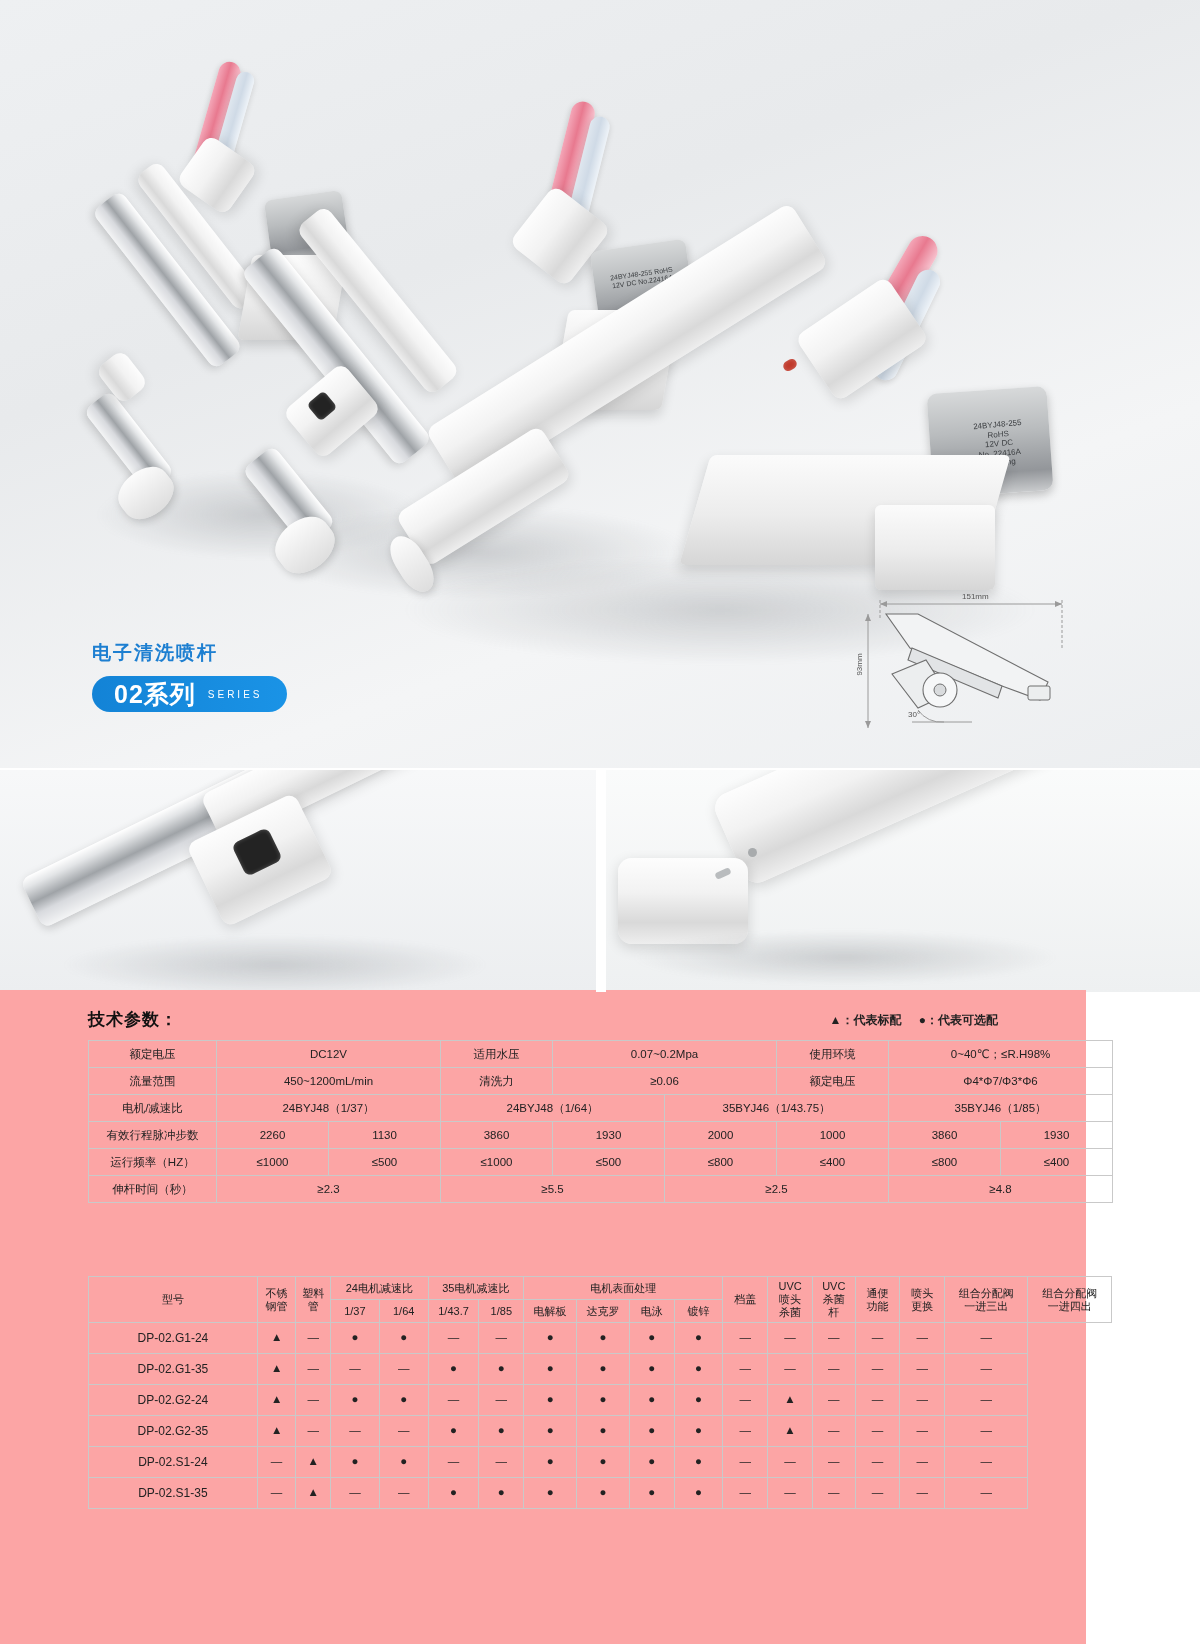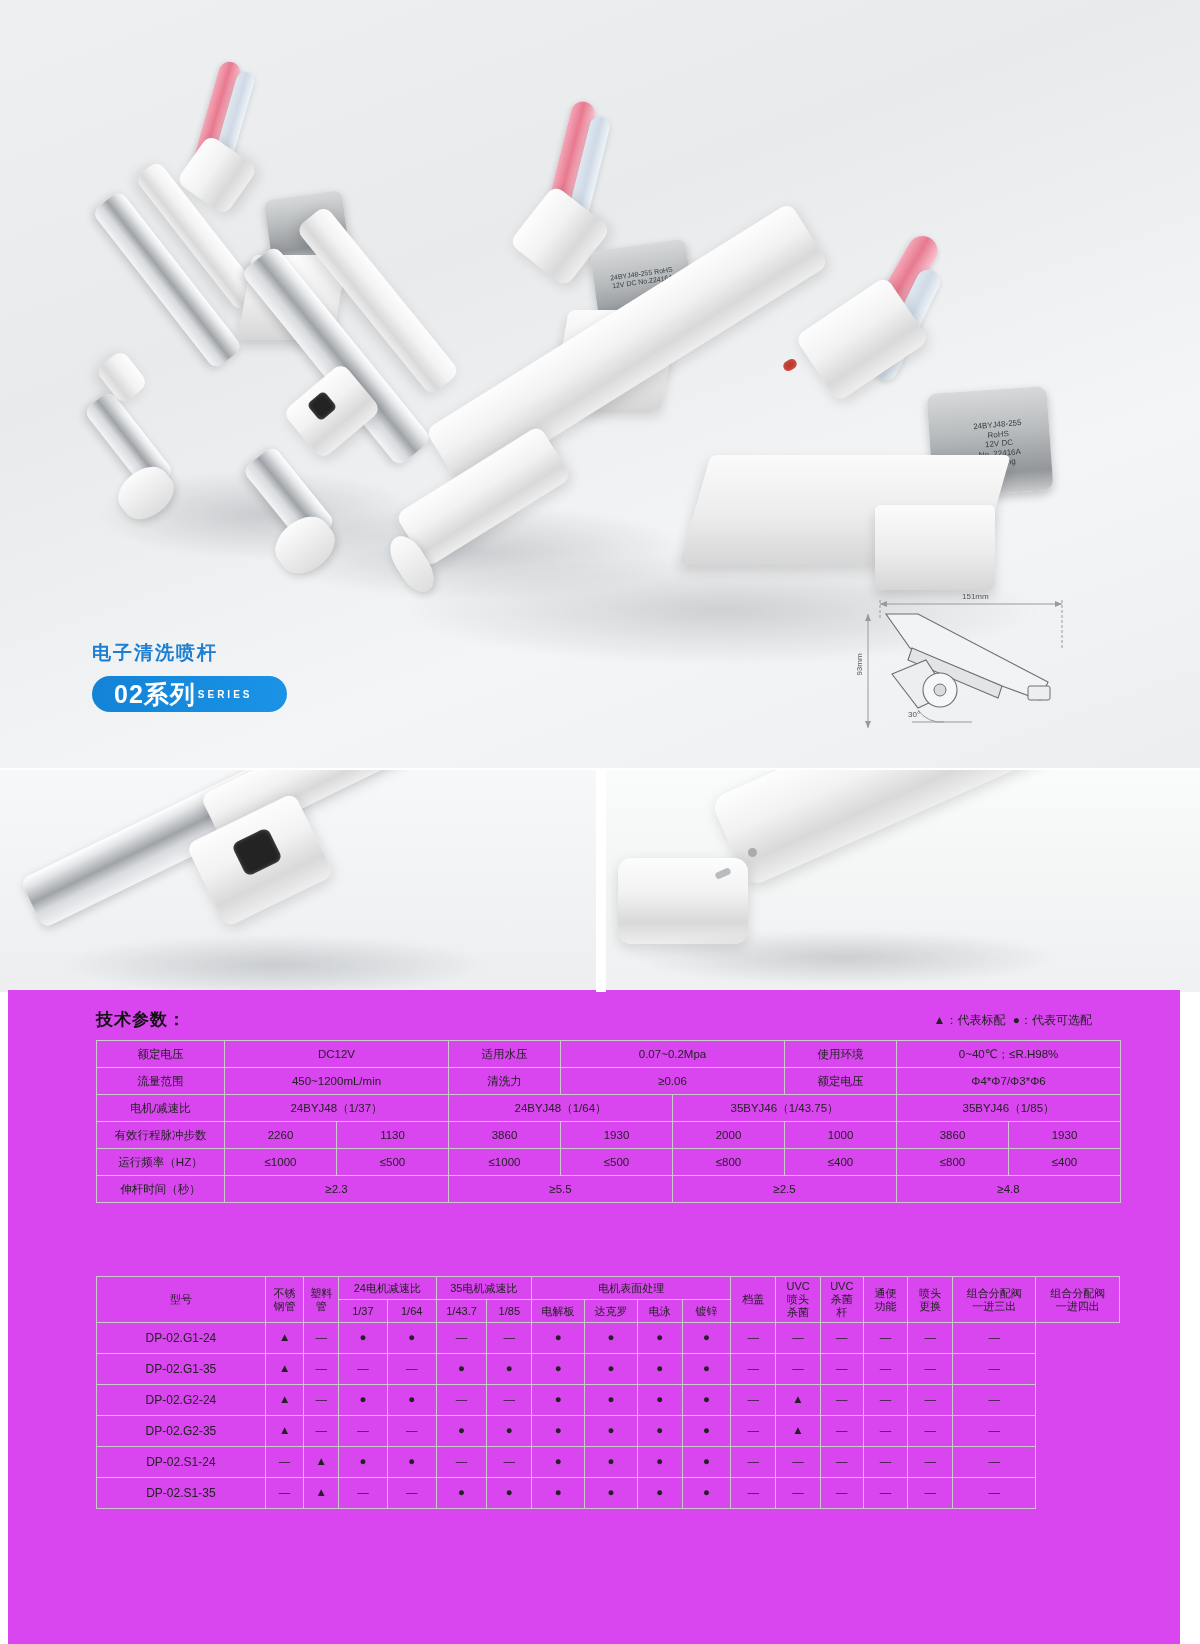--- a/index.html
+++ b/index.html
@@ -89,21 +89,21 @@
     font-size:19px;font-weight:bold;color:#1d7fd1;letter-spacing:2px;
   }
   .series-badge{
     margin-top:10px;
     width:195px;height:36px;border-radius:18px;
     background:linear-gradient(90deg,#1383d6 0%,#1a93e6 100%);
     color:#fff;display:flex;align-items:center;
     padding-left:22px;box-sizing:border-box;
   }
   .series-badge .big{font-size:25px;font-weight:bold;letter-spacing:1px;}
-  .series-badge .small{font-size:10px;letter-spacing:3px;margin-left:2px;font-weight:bold;}
+  .series-badge .small{font-size:10px;letter-spacing:3px;margin-left:12px;font-weight:normal;}
 
   
   .dimbox{position:absolute;left:852px;top:590px;width:220px;height:165px;}
   .dim-svg{width:220px;height:165px;}
   .dim-label{position:absolute;font-size:8px;color:#555;}
 
   
   .strip{
     position:absolute;top:768px;left:0;
     width:1200px;height:222px;
@@ -113,31 +113,31 @@
   }
   .strip-half{position:absolute;top:0;height:222px;width:600px;overflow:hidden;}
   .strip-half.l{left:0;}
   .strip-half.r{left:600px;background:linear-gradient(180deg,#fafbfb 0%,#eef0f1 100%);}
   .divider-white{
     position:absolute;left:596px;top:0;width:10px;height:222px;background:#ffffff;z-index:5;
   }
 
   
   .specs{
-    position:absolute;top:990px;left:8px;width:1172px;height:654px;background:#d946ef;
+    position:absolute;top:990px;left:0;width:1086px;height:654px;background:#fca5a5;
   }
   .spec-title{
     position:absolute;left:88px;top:18px;
     font-size:17px;font-weight:bold;color:#111;letter-spacing:1px;
   }
   .legend{
     position:absolute;right:88px;top:22px;
     font-size:12px;color:#222;
   }
-  .legend span{margin-left:4px;}
+  .legend span{margin-left:14px;font-weight:bold;}
 
   table{border-collapse:collapse;font-size:11.5px;color:#222;}
   .tbl1{
     position:absolute;left:88px;top:50px;width:1024px;
     table-layout:fixed;
     padding-left:27px;
   }
   .tbl1 td{
     border:1px solid #c9c9c9;height:26px;text-align:center;vertical-align:middle;
     padding:0 2px;

